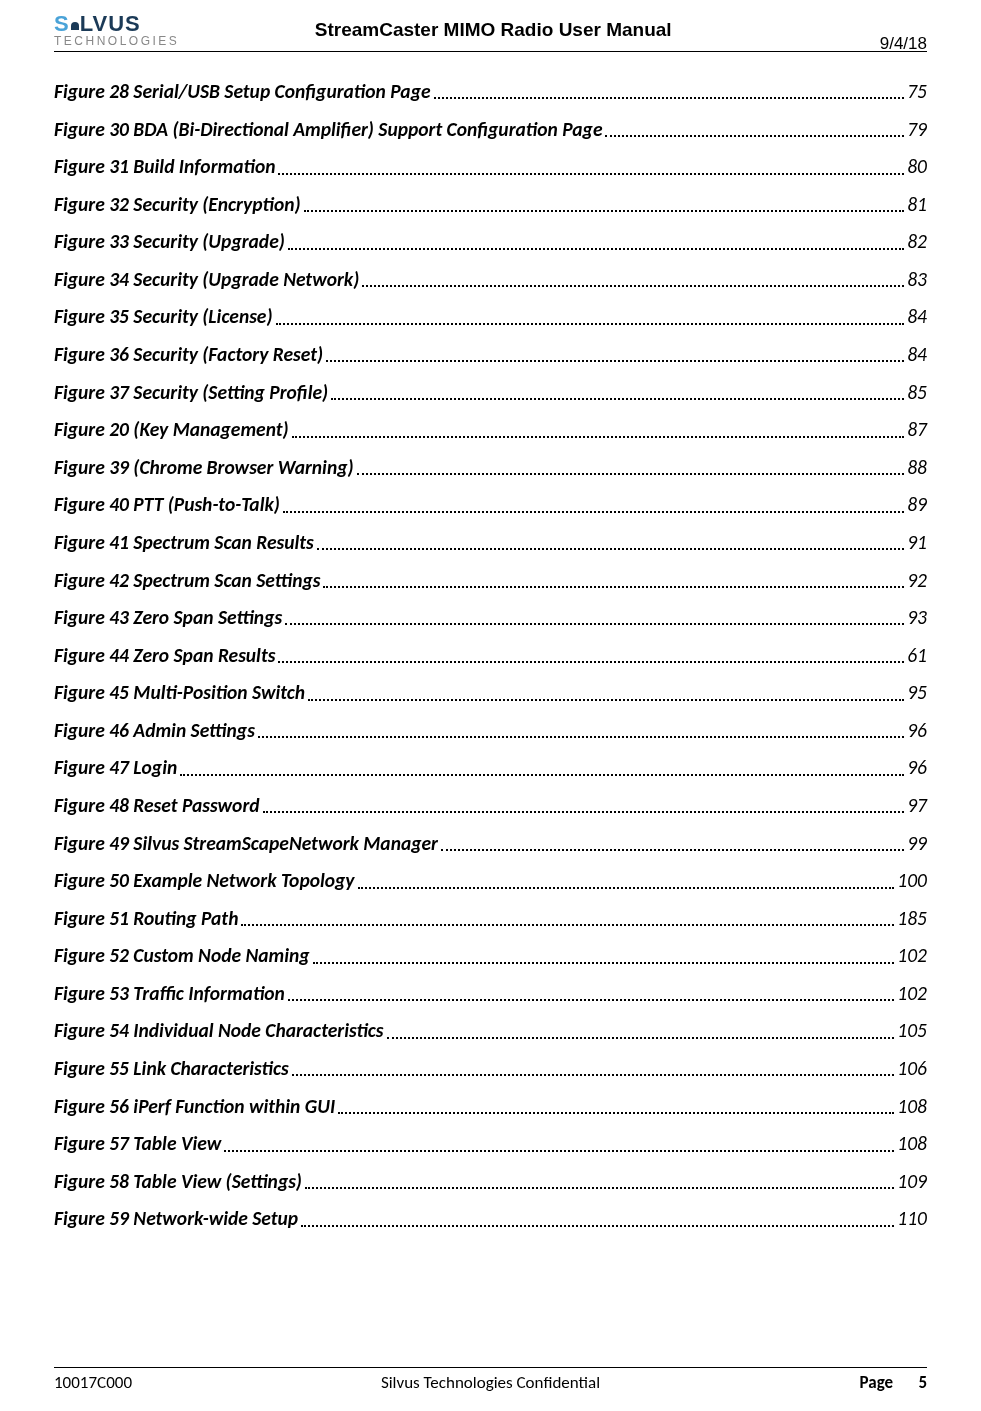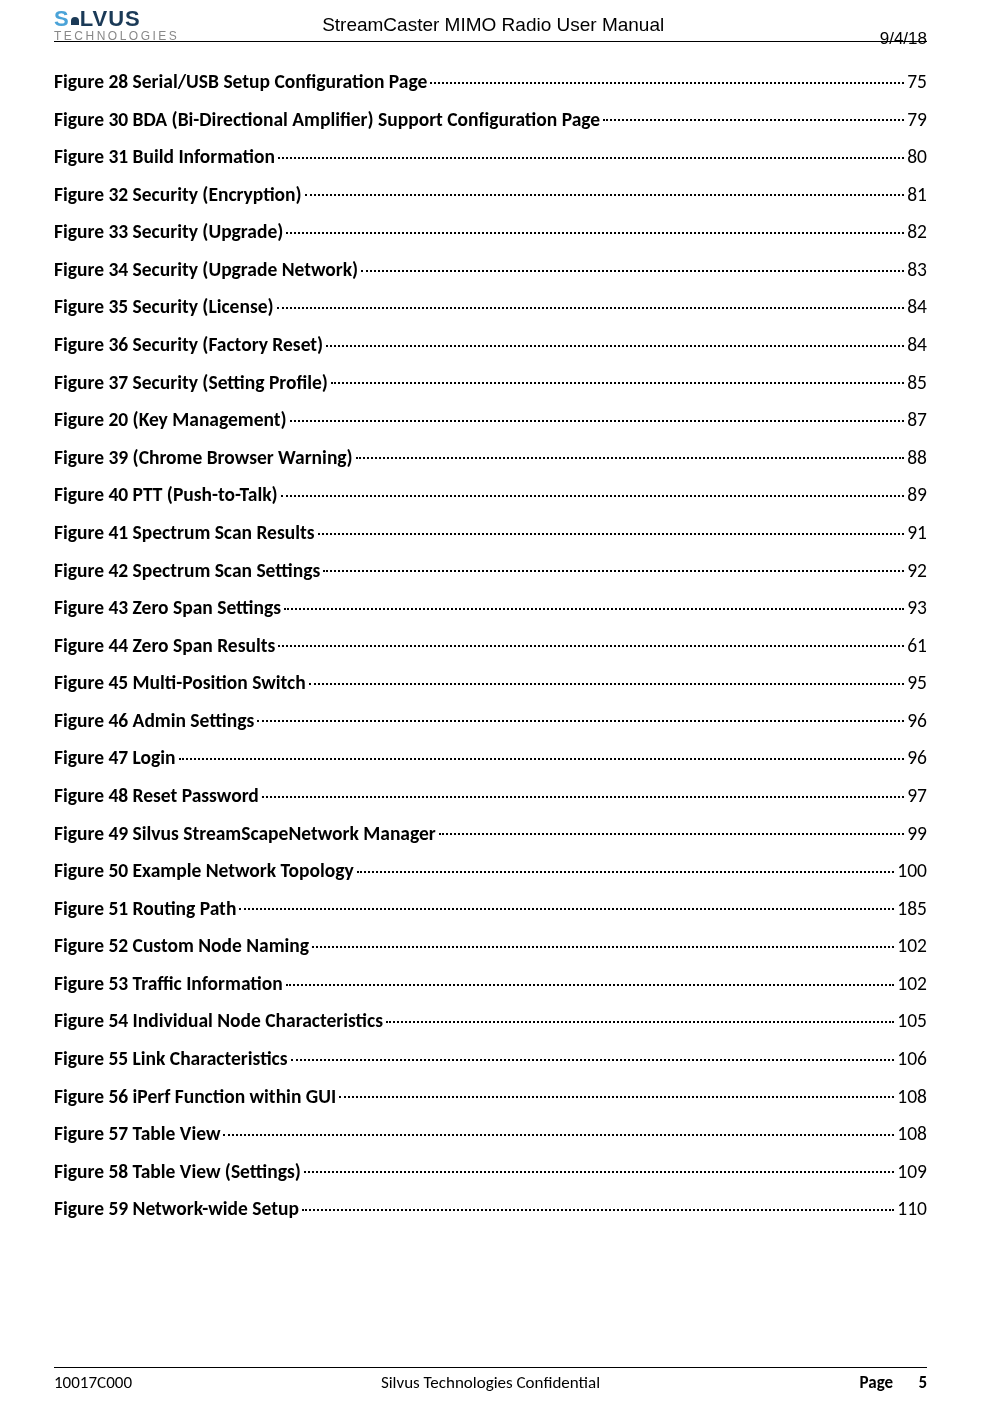--- a/index.html
+++ b/index.html
@@ -8,21 +8,21 @@
     font-family: Calibri, "Segoe UI", Arial, sans-serif;
     color: #000;
     position: relative;
     padding: 0 54px;
   }
 
   
   .header-row {
     display: flex;
     align-items: center;
-    height: 40px;
+    height: 50px;
     padding-top: 10px;
   }
   .logo {
     flex: 0 0 120px;
   }
   .logo-main {
     font-family: Arial, sans-serif;
     font-weight: 700;
     font-size: 22px;
     letter-spacing: 1px;
@@ -41,21 +41,21 @@
   .logo-sub {
     font-family: Arial, sans-serif;
     font-size: 12px;
     letter-spacing: 2.5px;
     color: #888;
     margin-top: -1px;
   }
   .header-title {
     flex: 1;
     text-align: center;
-    font-weight: 400;
+    font-weight: 700;
     font-size: 19px;
     font-family: Arial, sans-serif;
   }
   .header-date {
     flex: 0 0 120px;
     text-align: right;
     font-size: 17px;
     font-family: Arial, sans-serif;
     margin-top: 28px;
   }
@@ -64,24 +64,25 @@
     border-top: 1px solid #000;
     margin-top: 1px;
   }
 
   
   .toc {
     margin-top: 28px;
   }
   .toc-row {
     display: flex;
-    align-items: flex-start;
+    align-items: flex-end;
     margin-bottom: 14.2px;
     font-size: 19.5px;
     line-height: 1.2;
+    font-style: italic;
   }
   .toc-title {
     font-weight: 700;
     white-space: nowrap;
   }
   .toc-leader {
     flex: 1;
     border-bottom: 2px dotted #000;
     margin: 0 3px 4px 3px;
     min-width: 10px;

